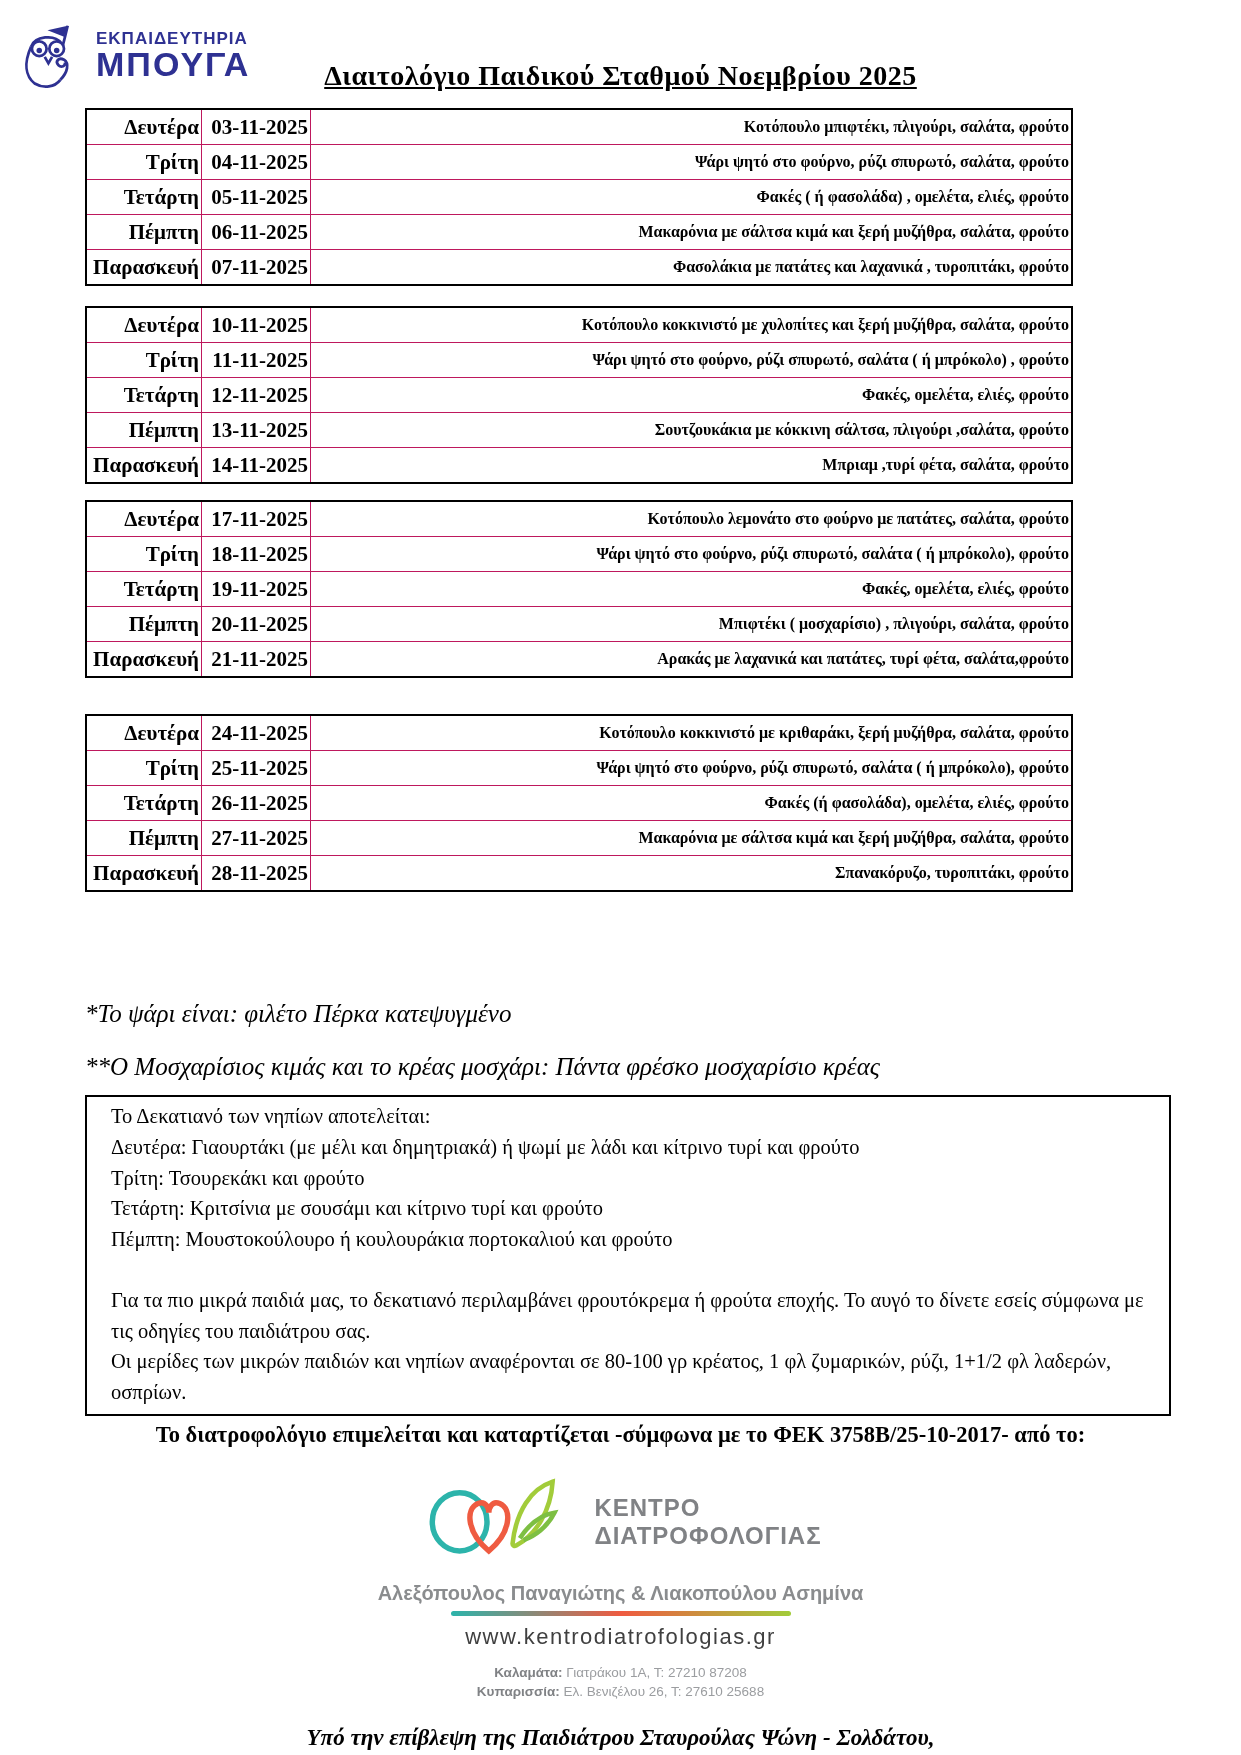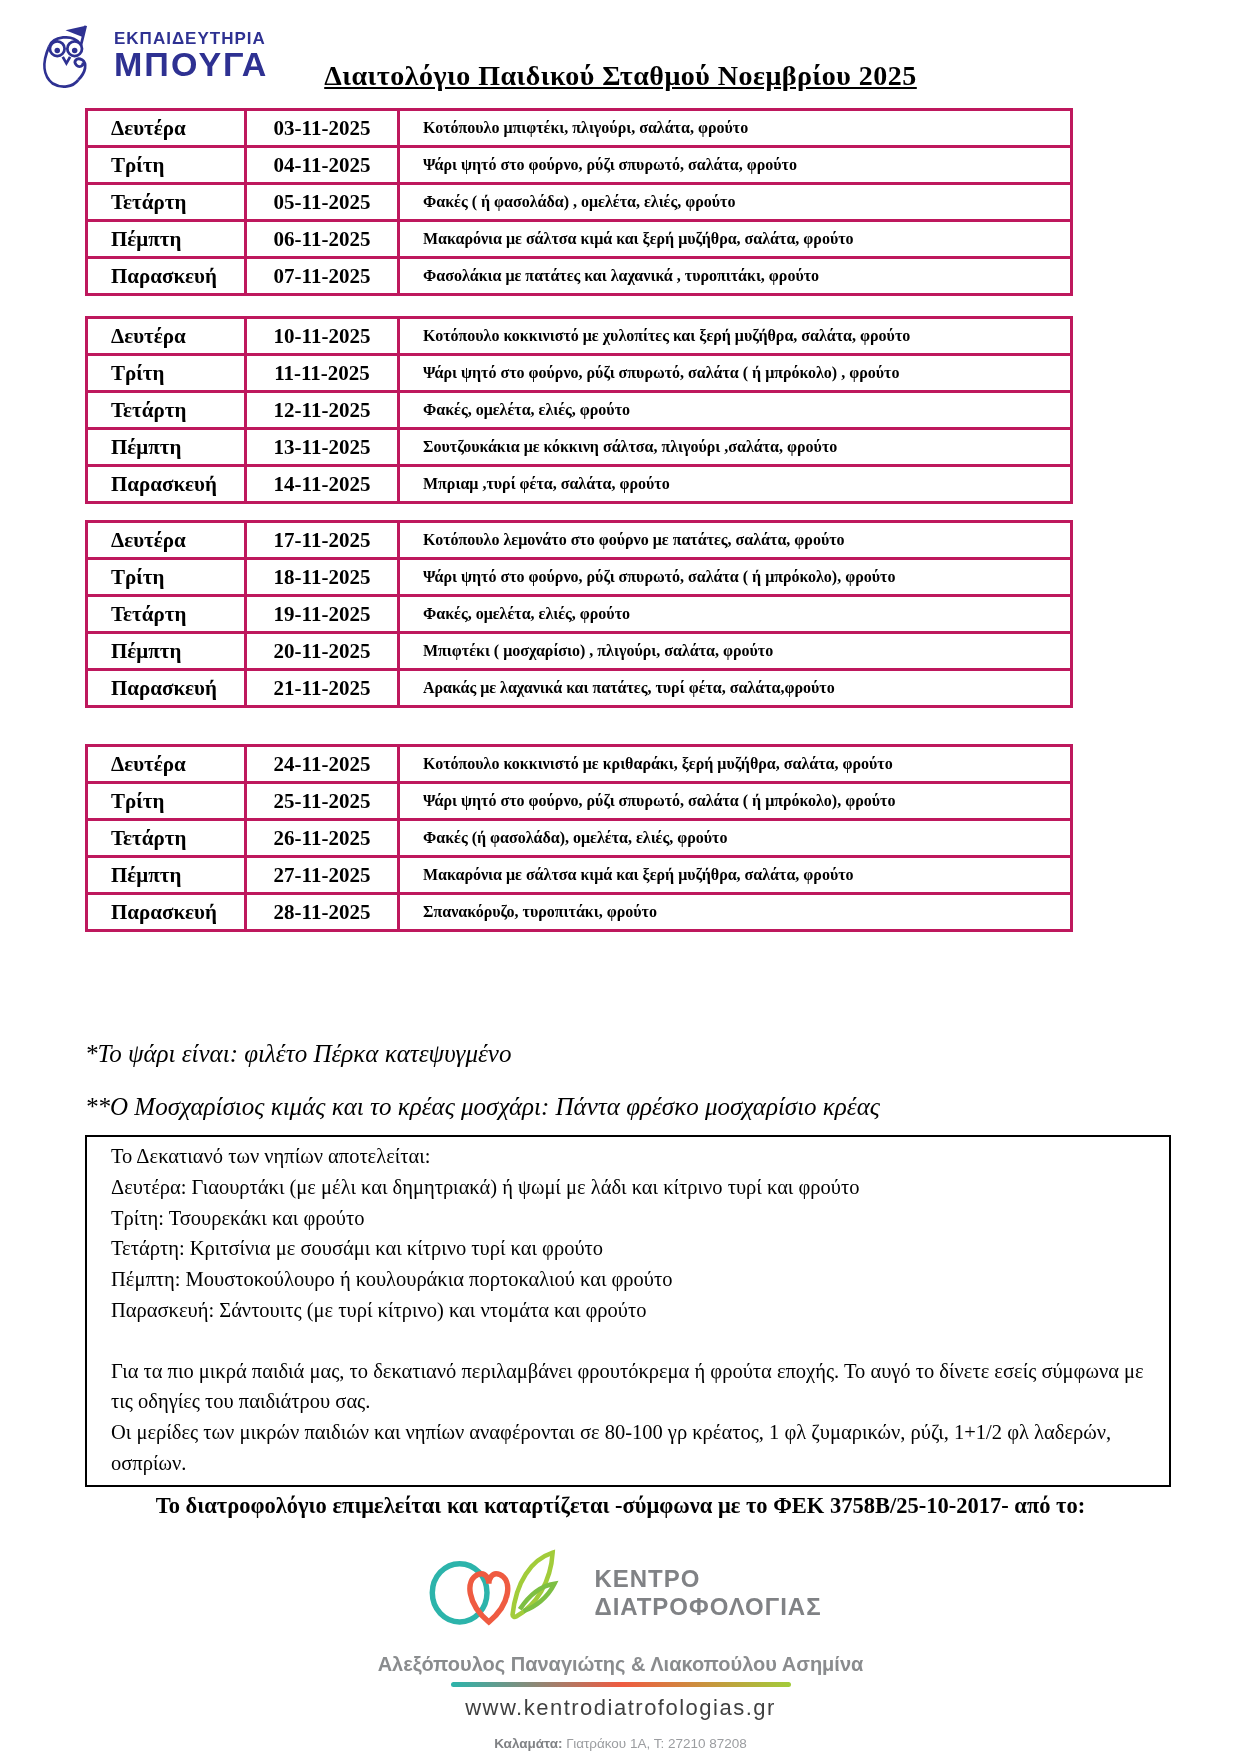--- a/index.html
+++ b/index.html
@@ -1,34 +1,34 @@
 <!DOCTYPE html>
 <html lang="el"><head>
 <meta charset="utf-8">
 <style>
   html,body{margin:0;padding:0;background:#ffffff;}
   .page{
     width:1241px;height:1755px;background:#ffffff;position:relative;
     font-family:"Liberation Serif", serif;color:#000;overflow:hidden;
   }
   
-  .school-logo{position:absolute;top:22px;left:38px;display:flex;align-items:center;gap:10px;}
+  .school-logo{position:absolute;top:22px;left:20px;display:flex;align-items:center;gap:10px;}
   .school-logo svg{display:block;}
   .school-logo-text{color:#2e3192;font-family:"Liberation Sans",sans-serif;line-height:1.02;}
   .school-logo-text .l1{font-size:17px;font-weight:bold;letter-spacing:1px;}
   .school-logo-text .l2{font-size:34px;font-weight:bold;letter-spacing:2px;}
   
   .doc-title{
     text-align:center;padding-top:60px;font-size:28px;font-weight:bold;
     text-decoration:underline;letter-spacing:.5px;
   }
   
   .content{padding:0 85px;}
   table.menu{border-collapse:collapse;width:988px;border:2px solid #000;}
-  table.menu td{border:3px solid #be185d;height:30px;padding:2px 23px;vertical-align:middle;}
+  table.menu td{border:1px solid #be185d;height:30px;padding:2px 2px;vertical-align:middle;text-align:right;}
   td.day{width:110px;font-weight:bold;font-size:21px;}
   td.date{width:104px;font-weight:bold;font-size:21px;text-align:center;}
   td.meal{font-size:16px;font-weight:bold;}
   .tbl-1{margin-top:16px;}
   .tbl-2{margin-top:20px;}
   .tbl-3{margin-top:16px;}
   .tbl-4{margin-top:36px;}
   
   .note{font-style:italic;text-align:left;font-size:25px;}
   .note-1{margin-top:108px;}
@@ -206,21 +206,20 @@
 
     <div class="note note-1">*Το ψάρι είναι: φιλέτο Πέρκα κατεψυγμένο</div>
     <div class="note note-2">**Ο Μοσχαρίσιος κιμάς και το κρέας μοσχάρι: Πάντα φρέσκο μοσχαρίσιο κρέας</div>
 
     <div class="snack-box">
       <div>Το Δεκατιανό των νηπίων αποτελείται:</div>
       <div>Δευτέρα: Γιαουρτάκι (με μέλι και δημητριακά) ή ψωμί με λάδι και κίτρινο τυρί και φρούτο</div>
       <div>Τρίτη: Τσουρεκάκι και φρούτο</div>
       <div>Τετάρτη: Κριτσίνια με σουσάμι και κίτρινο τυρί και φρούτο</div>
       <div>Πέμπτη: Μουστοκούλουρο ή κουλουράκια πορτοκαλιού και φρούτο</div>
-      <div>Παρασκευή: Σάντουιτς (με τυρί κίτρινο) και ντομάτα και φρούτο</div>
       <div class="blank"></div>
       <div>Για τα πιο μικρά παιδιά μας, το δεκατιανό περιλαμβάνει φρουτόκρεμα ή φρούτα εποχής. Το αυγό το δίνετε εσείς σύμφωνα με τις οδηγίες του παιδιάτρου σας.</div>
       <div>Οι μερίδες των μικρών παιδιών και νηπίων αναφέρονται σε 80-100 γρ κρέατος, 1 φλ ζυμαρικών, ρύζι,  1+1/2 φλ λαδερών, οσπρίων.</div>
     </div>
 
     <div class="fek-line">Το διατροφολόγιο επιμελείται και καταρτίζεται -σύμφωνα με το ΦΕΚ 3758Β/25-10-2017- από το:</div>
   </div>
 
   <div class="nutri">
     <div class="nutri-top">

